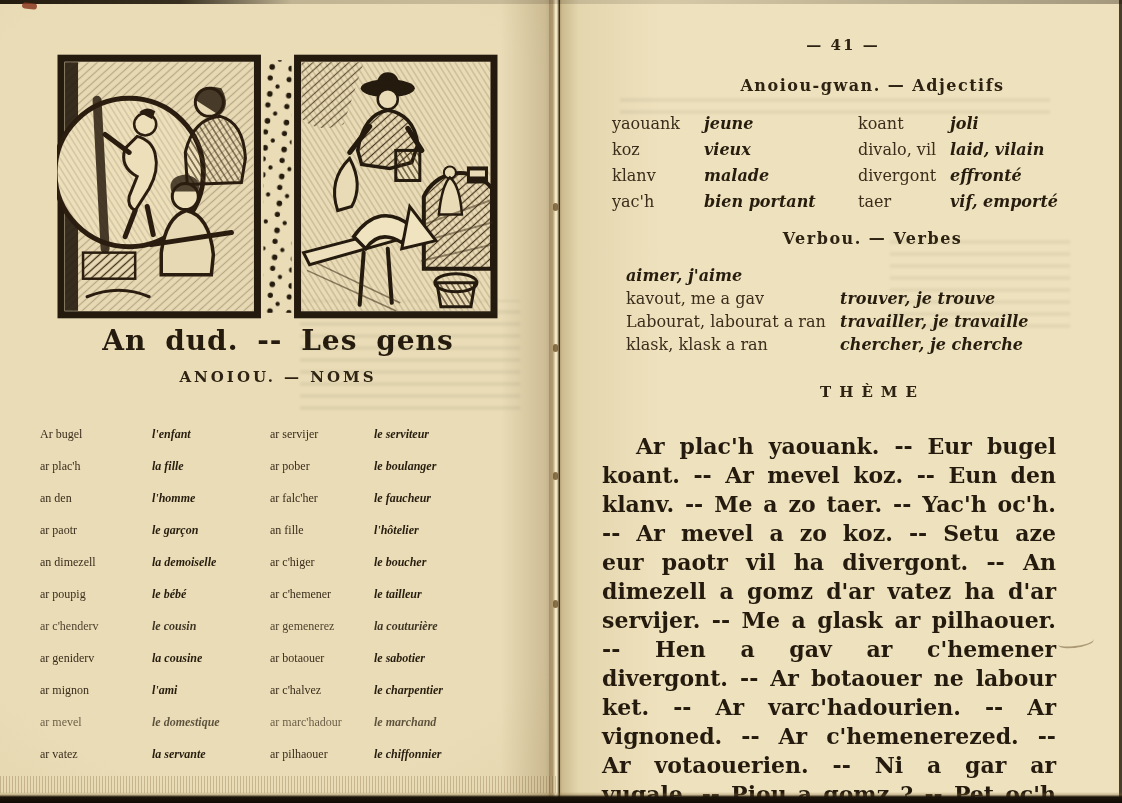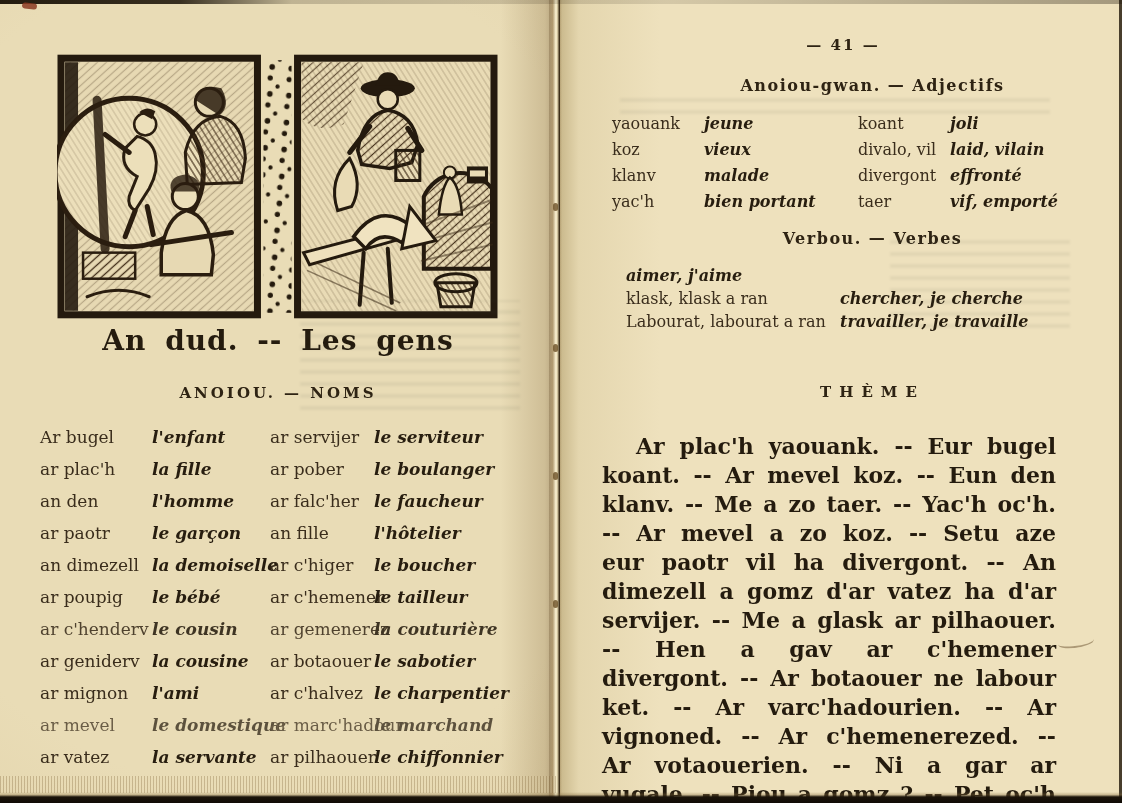--- a/index.html
+++ b/index.html
@@ -42,24 +42,24 @@
 
   
   .bleed{position:absolute;opacity:.07;filter:blur(1px);
     background:repeating-linear-gradient(0deg, #4a5240 0 4px, transparent 4px 12px);}
 
   
   .illo{position:absolute;left:57px;top:54px;width:441px;height:267px;}
   .lp-title{position:absolute;left:0;top:324px;width:556px;text-align:center;
     font-size:28px;font-weight:bold;color:#241b0e;word-spacing:8px;letter-spacing:1px;}
   .sc-heading{position:absolute;width:100%;text-align:center;font-weight:bold;color:#2e2313;}
-  .lp-nouns-heading{top:384px;font-size:15px;letter-spacing:3px;}
+  .lp-nouns-heading{top:368px;font-size:15px;letter-spacing:3px;}
   .vocab{position:absolute;left:40px;top:427px;width:480px;}
   .vrow{display:grid;grid-template-columns:112px 118px 104px 146px;height:18px;margin-bottom:14px;
-    font-size:17px;color:#3a2d1c;white-space:nowrap;}
+    font-size:12px;color:#3a2d1c;white-space:nowrap;font-family:Liberation Serif, serif;}
   .vrow .fr{font-style:italic;font-weight:bold;color:#271d0f;}
   .vocab div.vrow:nth-of-type(7){opacity:.88;}
   .vocab div.vrow:nth-of-type(10){opacity:.72;}
 
   
   .rp-abs{position:absolute;}
   .pagenum{left:0;top:36px;width:566px;text-align:center;font-size:15px;font-weight:bold;color:#2e2313;letter-spacing:2px;}
   .rp-adj-heading{top:76px;font-size:16px;letter-spacing:1.5px;}
   .adj{position:absolute;left:52px;top:114px;width:478px;}
   .arow{display:grid;grid-template-columns:92px 154px 92px 140px;height:17px;margin-bottom:9px;
@@ -271,29 +271,33 @@
         </div>
       </div>
 
     <div class="sc-heading rp-verb-heading">Verbou. — Verbes</div>
     <div class="verbs">
 
         <div class="wrow">
           <span class="fr">aimer, j'aime</span>
         </div>
 
+        <div class="wrow">
+          <span class="br">kavout, me a gav</span>
+          <span class="fr">trouver, je trouve</span>
+        </div>
+
+        <div class="wrow">
+          <span class="br">Labourat, labourat a ran</span>
+          <span class="fr">travailler, je travaille</span>
+        </div>
 
         <div class="wrow">
           <span class="br">klask, klask a ran</span>
           <span class="fr">chercher, je cherche</span>
-        </div>
-
-        <div class="wrow">
-          <span class="br">Labourat, labourat a ran</span>
-          <span class="fr">travailler, je travaille</span>
         </div>
       </div>
 
     <div class="sc-heading rp-theme-heading">THÈME</div>
     <p class="theme">Ar plac'h yaouank. -- Eur bugel koant. -- Ar mevel koz. -- Eun den klanv. -- Me a zo taer. -- Yac'h oc'h. -- Ar mevel a zo koz. -- Setu aze eur paotr vil ha divergont. -- An dimezell a gomz d'ar vatez ha d'ar servijer. -- Me a glask ar pilhaouer. -- Hen a gav ar c'hemener divergont. -- Ar botaouer ne labour ket. -- Ar varc'hadourien. -- Ar vignoned. -- Ar c'hemenerezed. -- Ar votaouerien. -- Ni a gar ar vugale. -- Piou a gomz ? -- Pet oc'h ?</p>
 
     <div class="bleed" style="left:60px;top:92px;width:430px;height:22px;"></div>
     <div class="bleed" style="left:330px;top:238px;width:180px;height:90px;"></div>
   </div>
 

